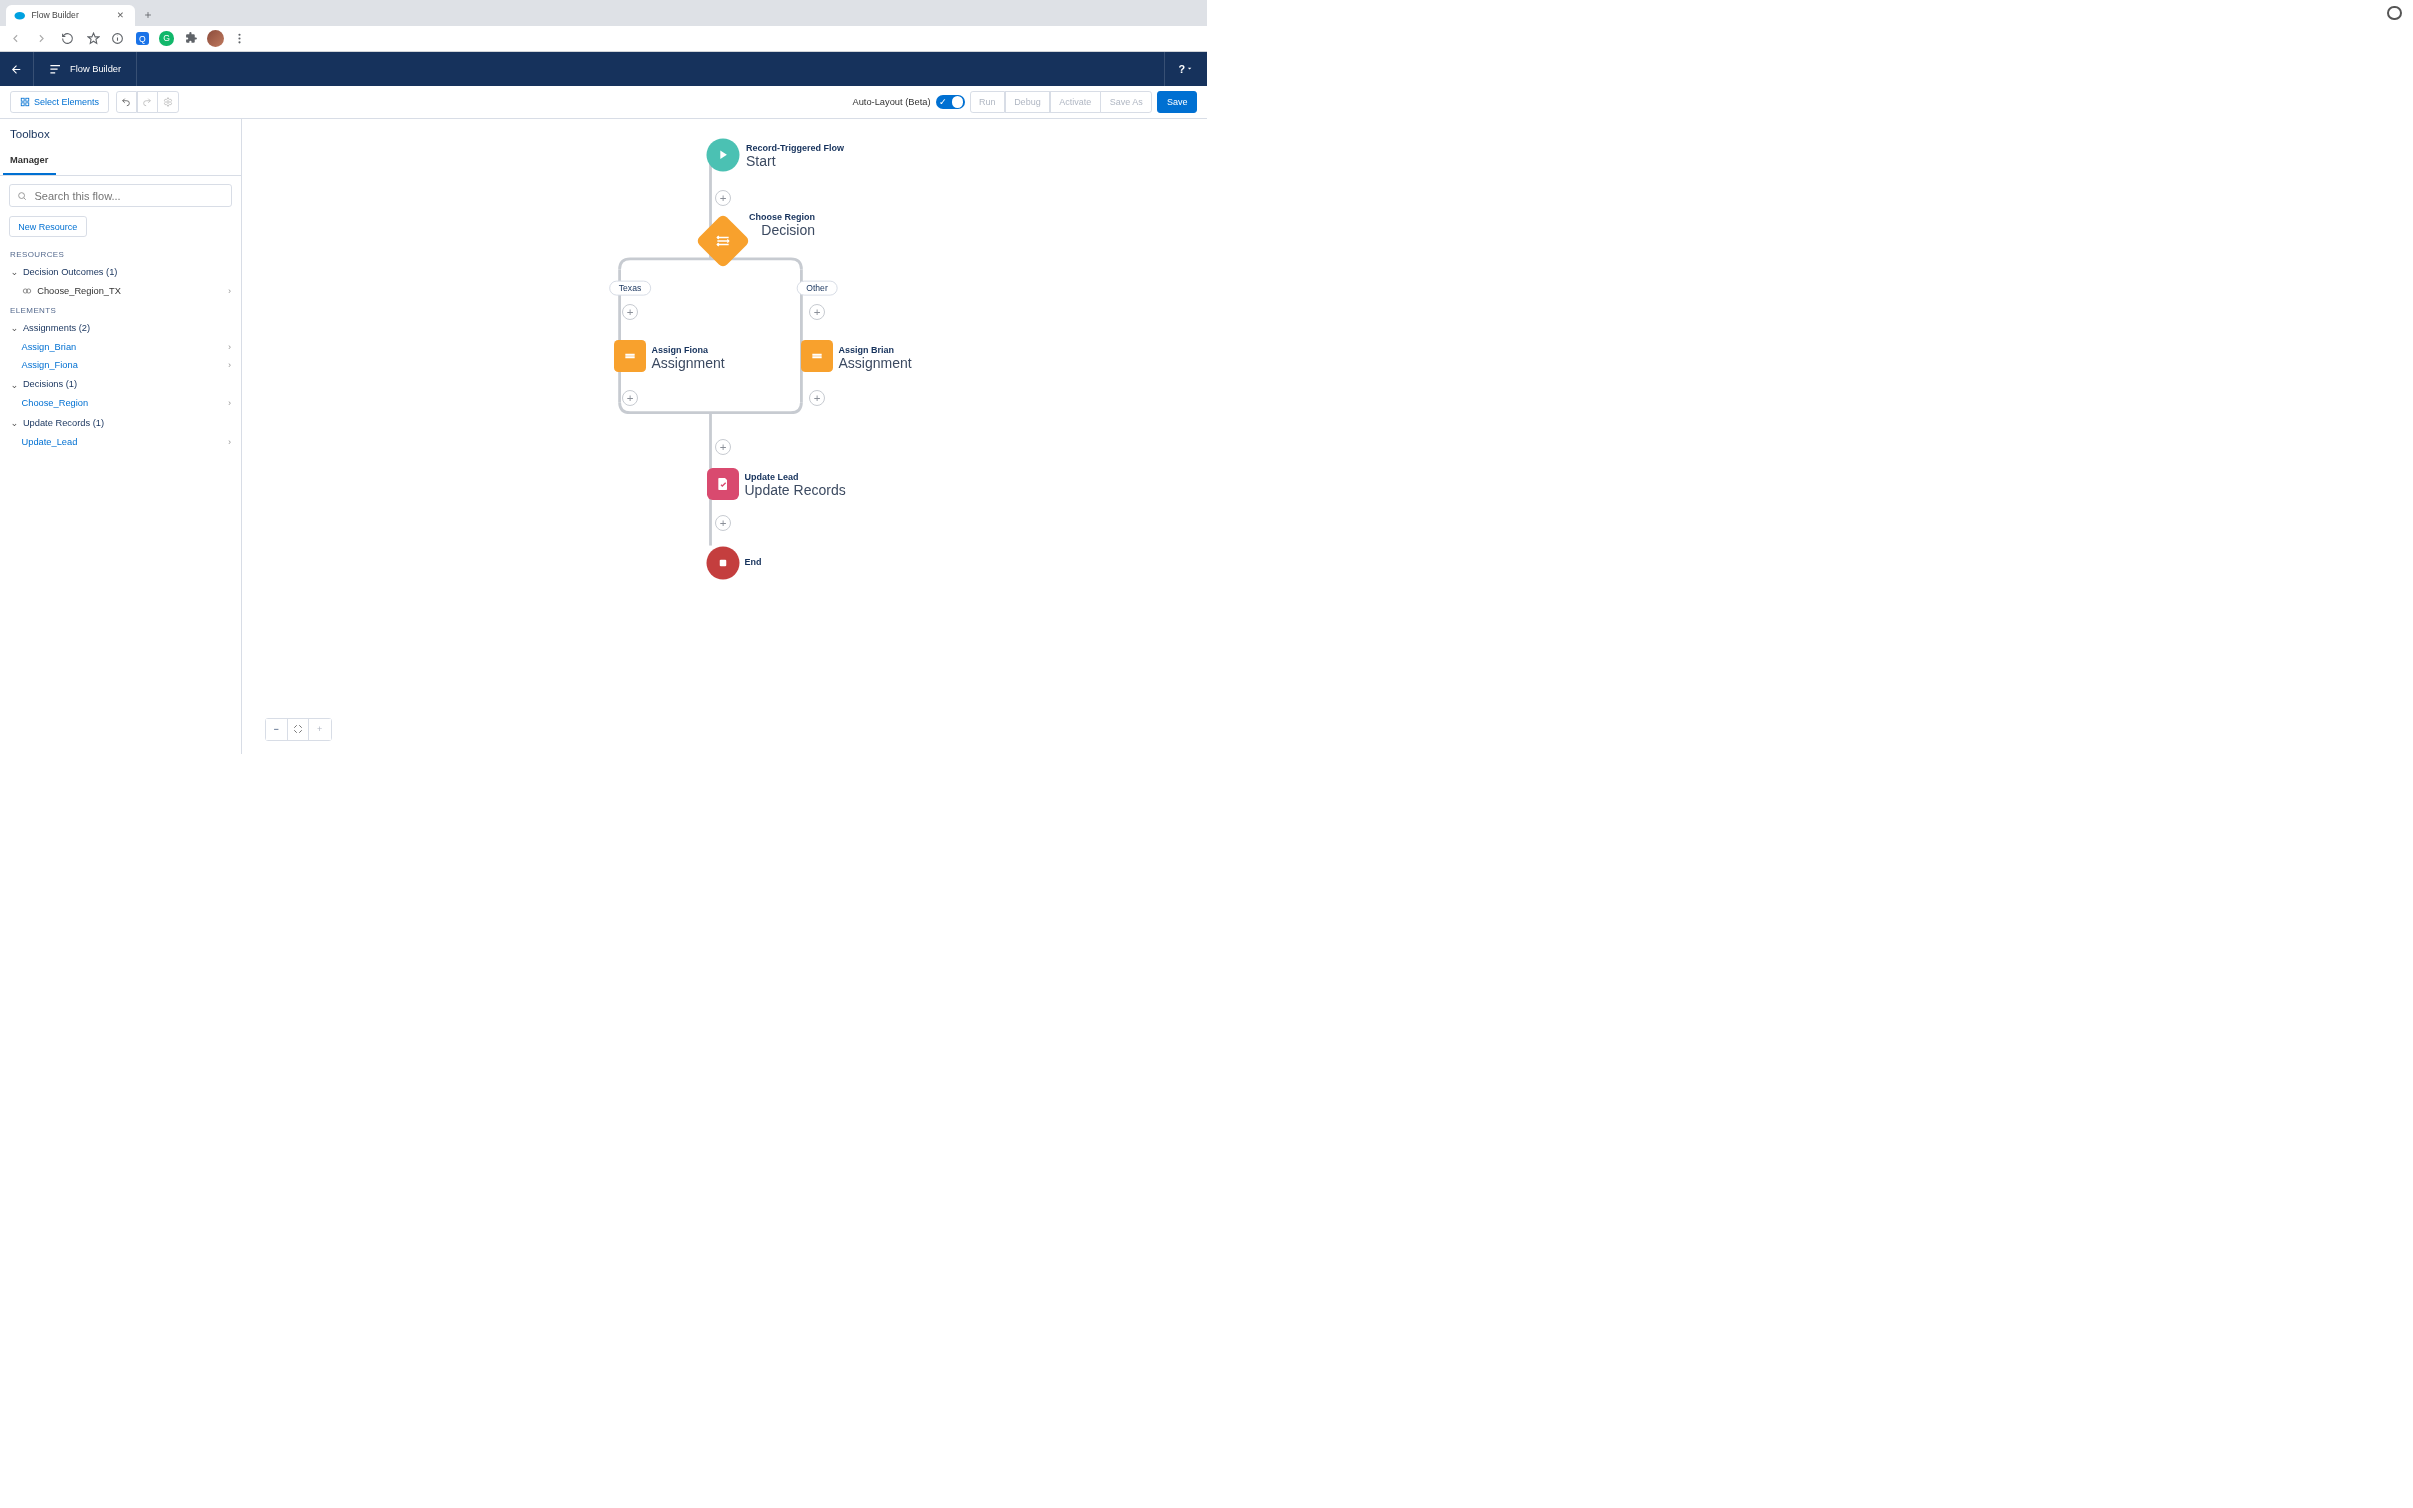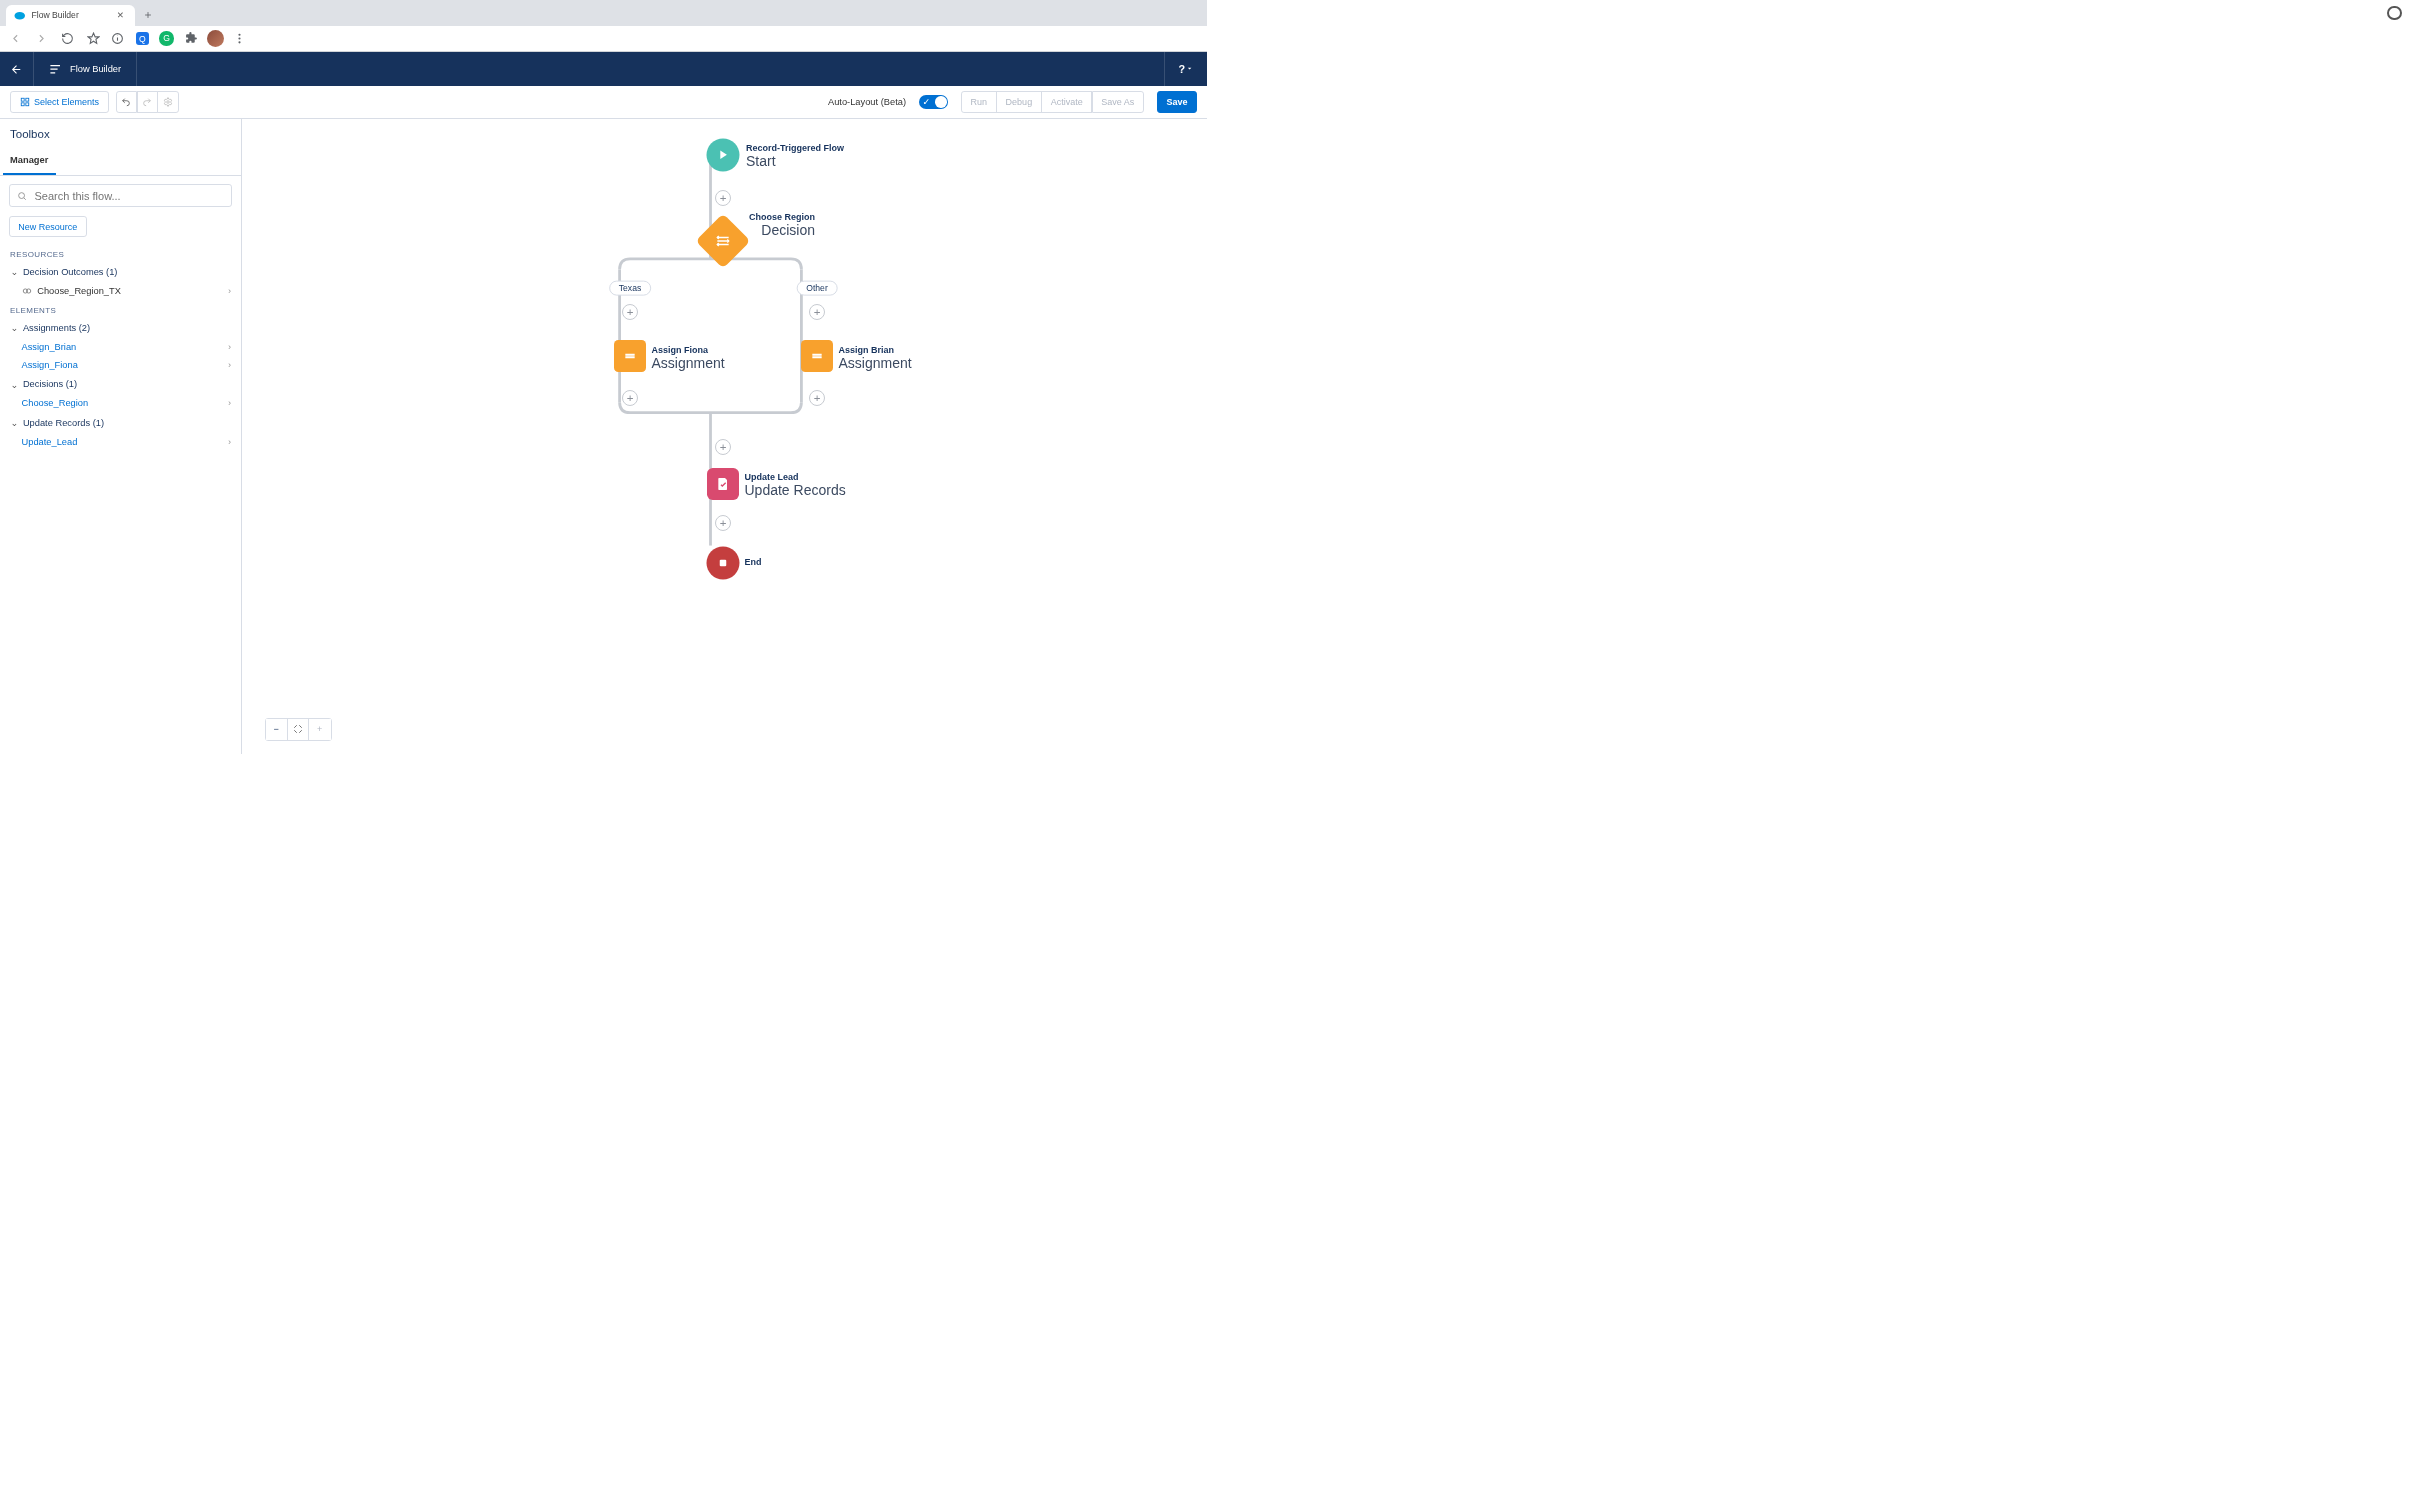--- a/index.html
+++ b/index.html
@@ -132,28 +132,28 @@
     background:#fff;
     border-radius:2.9px;
     padding:0 8.6px;
     display:inline-flex;
     align-items:center;
     font-size:9px;
     color:var(--text);
     cursor:pointer;
   }
   .btn.disabled{color:#b0b7c3;cursor:default;}
-  .btn.primary{background:var(--sf-blue);color:#fff;border-color:var(--sf-blue);font-weight:bold;}
+  .btn.primary{background:var(--sf-blue);color:#fff;border-color:var(--sf-blue);}
   .btn-group{display:inline-flex;}
   .btn-group .btn{border-radius:0;margin-left:-0.7px;}
   .btn-group .btn:first-child{border-radius:2.9px 0 0 2.9px;margin-left:0;}
   .btn-group .btn:last-child{border-radius:0 2.9px 2.9px 0;}
   .icon-btn{width:21.5px;padding:0;justify-content:center;}
   .action-bar .select-elements{color:var(--link);display:flex;gap:4.3px;}
-  .action-bar .right{margin-left:auto;display:flex;align-items:center;gap:13px;}
+  .action-bar .right{margin-left:auto;display:flex;align-items:center;gap:5px;}
   .toggle{
     width:29px;height:14.4px;border-radius:7.2px;background:var(--sf-blue);
     position:relative;display:inline-flex;align-items:center;padding:0 1.4px;
   }
   .toggle .check{color:#fff;margin-left:2.2px;}
   .toggle .knob{position:absolute;right:1.4px;top:1.4px;width:11.5px;height:11.5px;border-radius:50%;background:#fff;}
 
   
   .main{
     display:flex;

